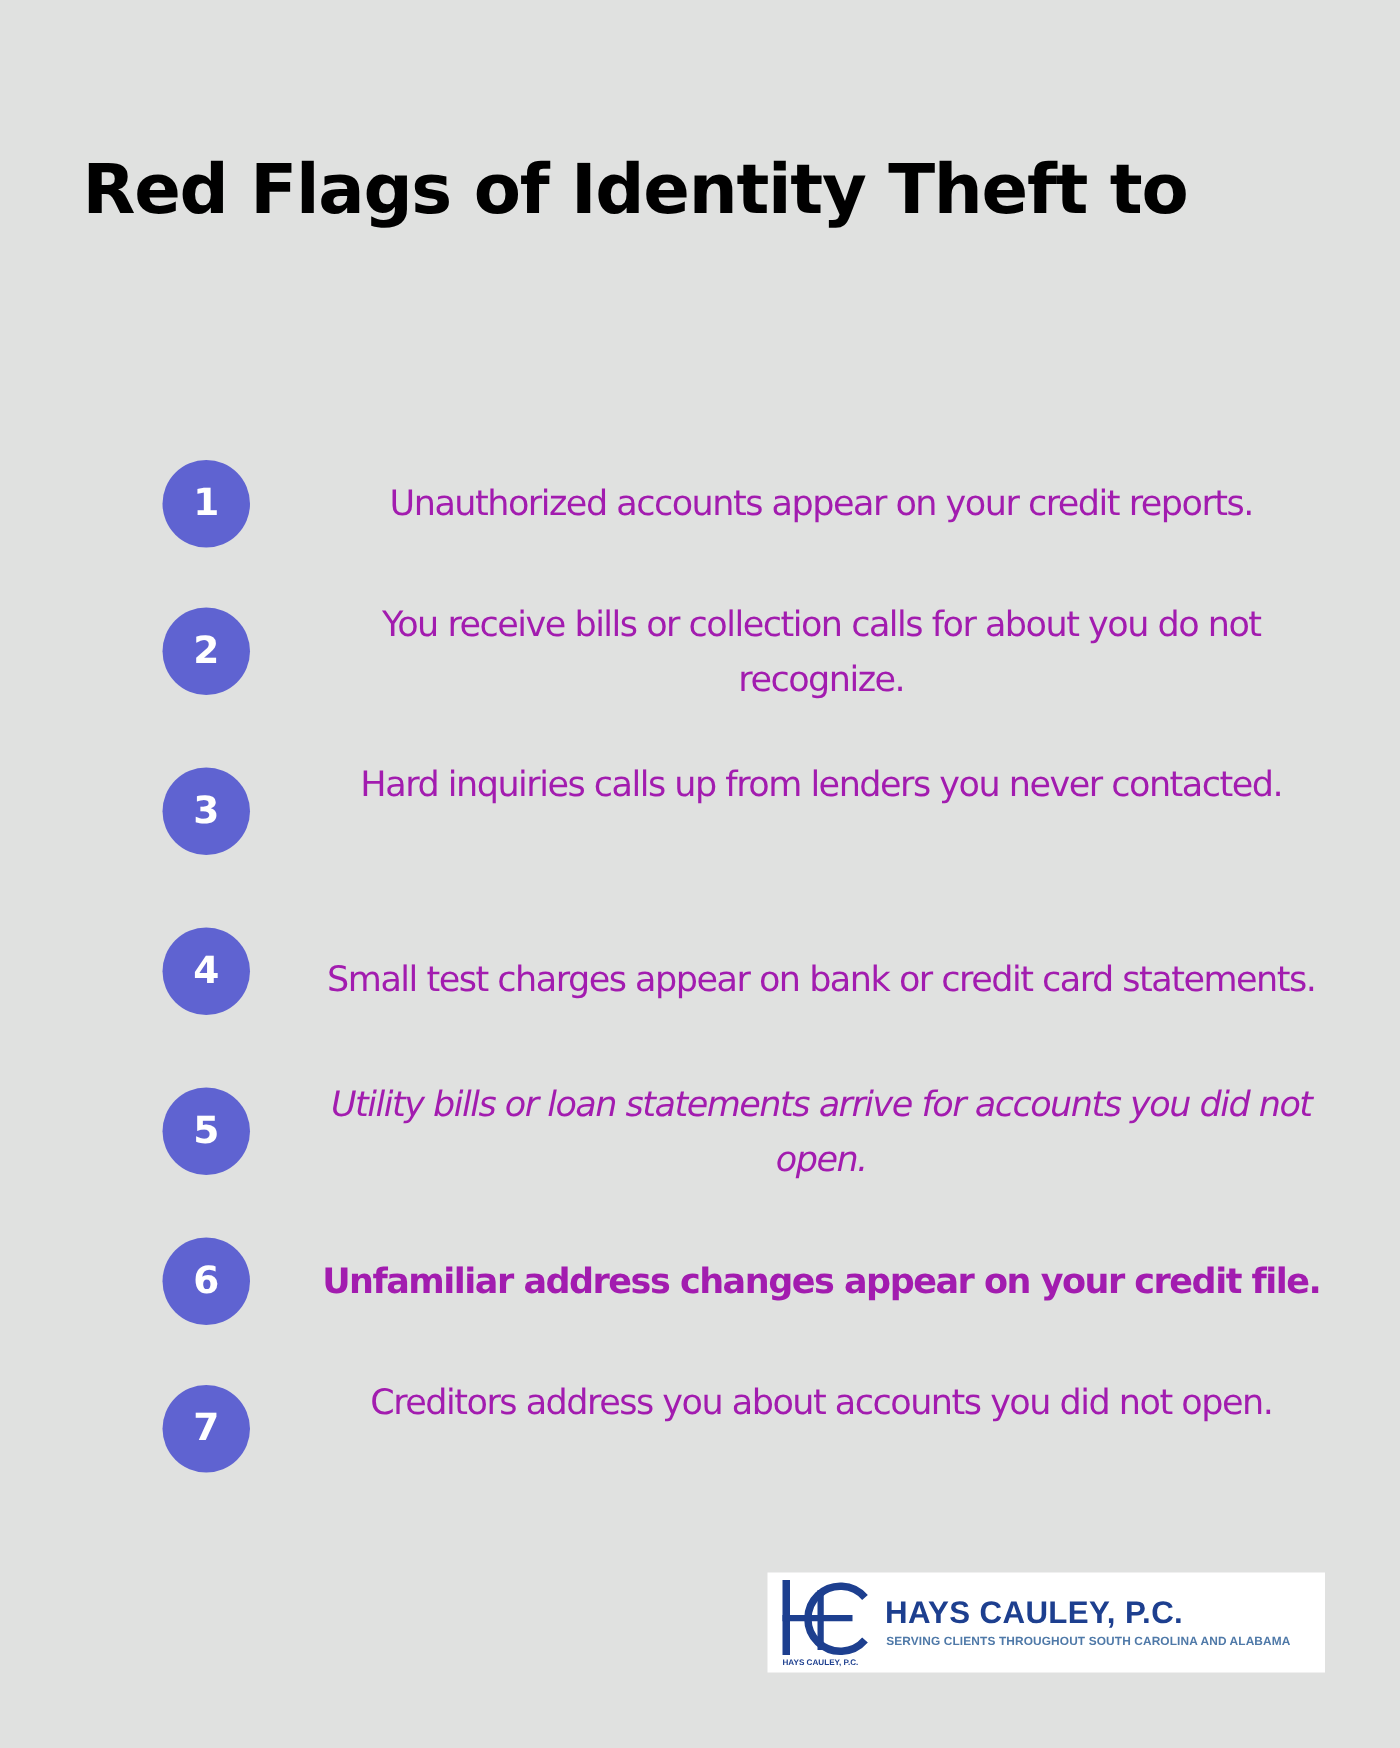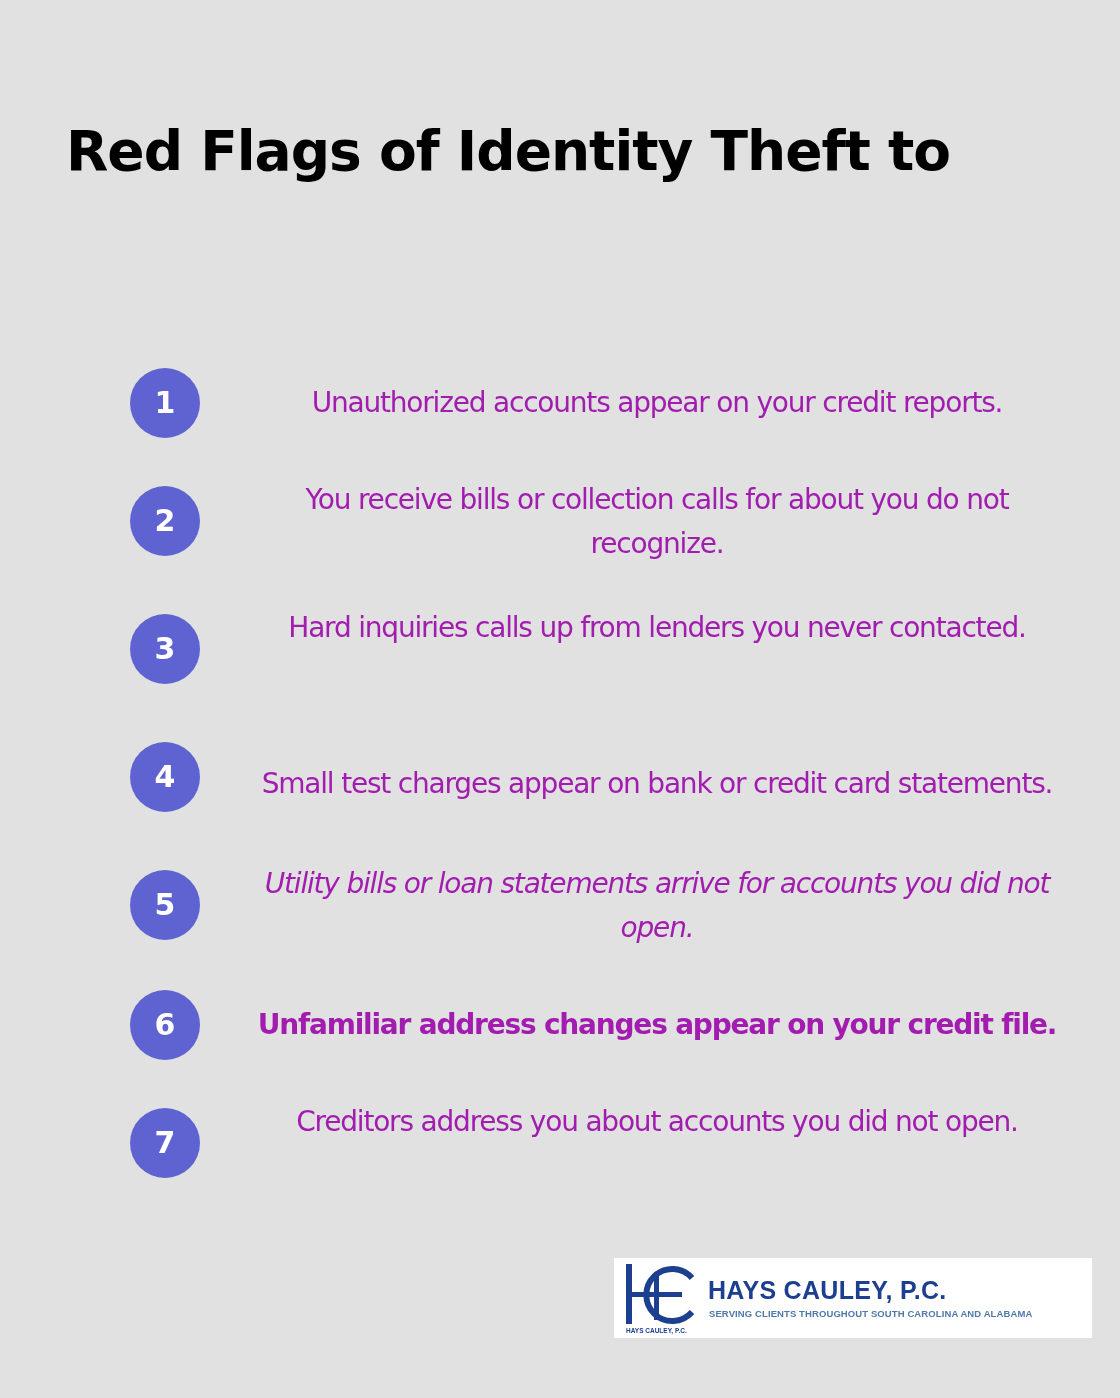--- a/index.html
+++ b/index.html
@@ -66,21 +66,20 @@
       color: #a21caf;
       text-align: center;
     }
     .logo {
       position: absolute;
       left: 614px;
       top: 1258px;
       width: 446px;
       height: 80px;
       background: #ffffff;
-      padding-left: 32px;
     }
     .logo-mark {
       position: absolute;
       left: 10px;
       top: 4px;
       width: 78px;
       height: 64px;
     }
     .logo-name {
       position: absolute;

